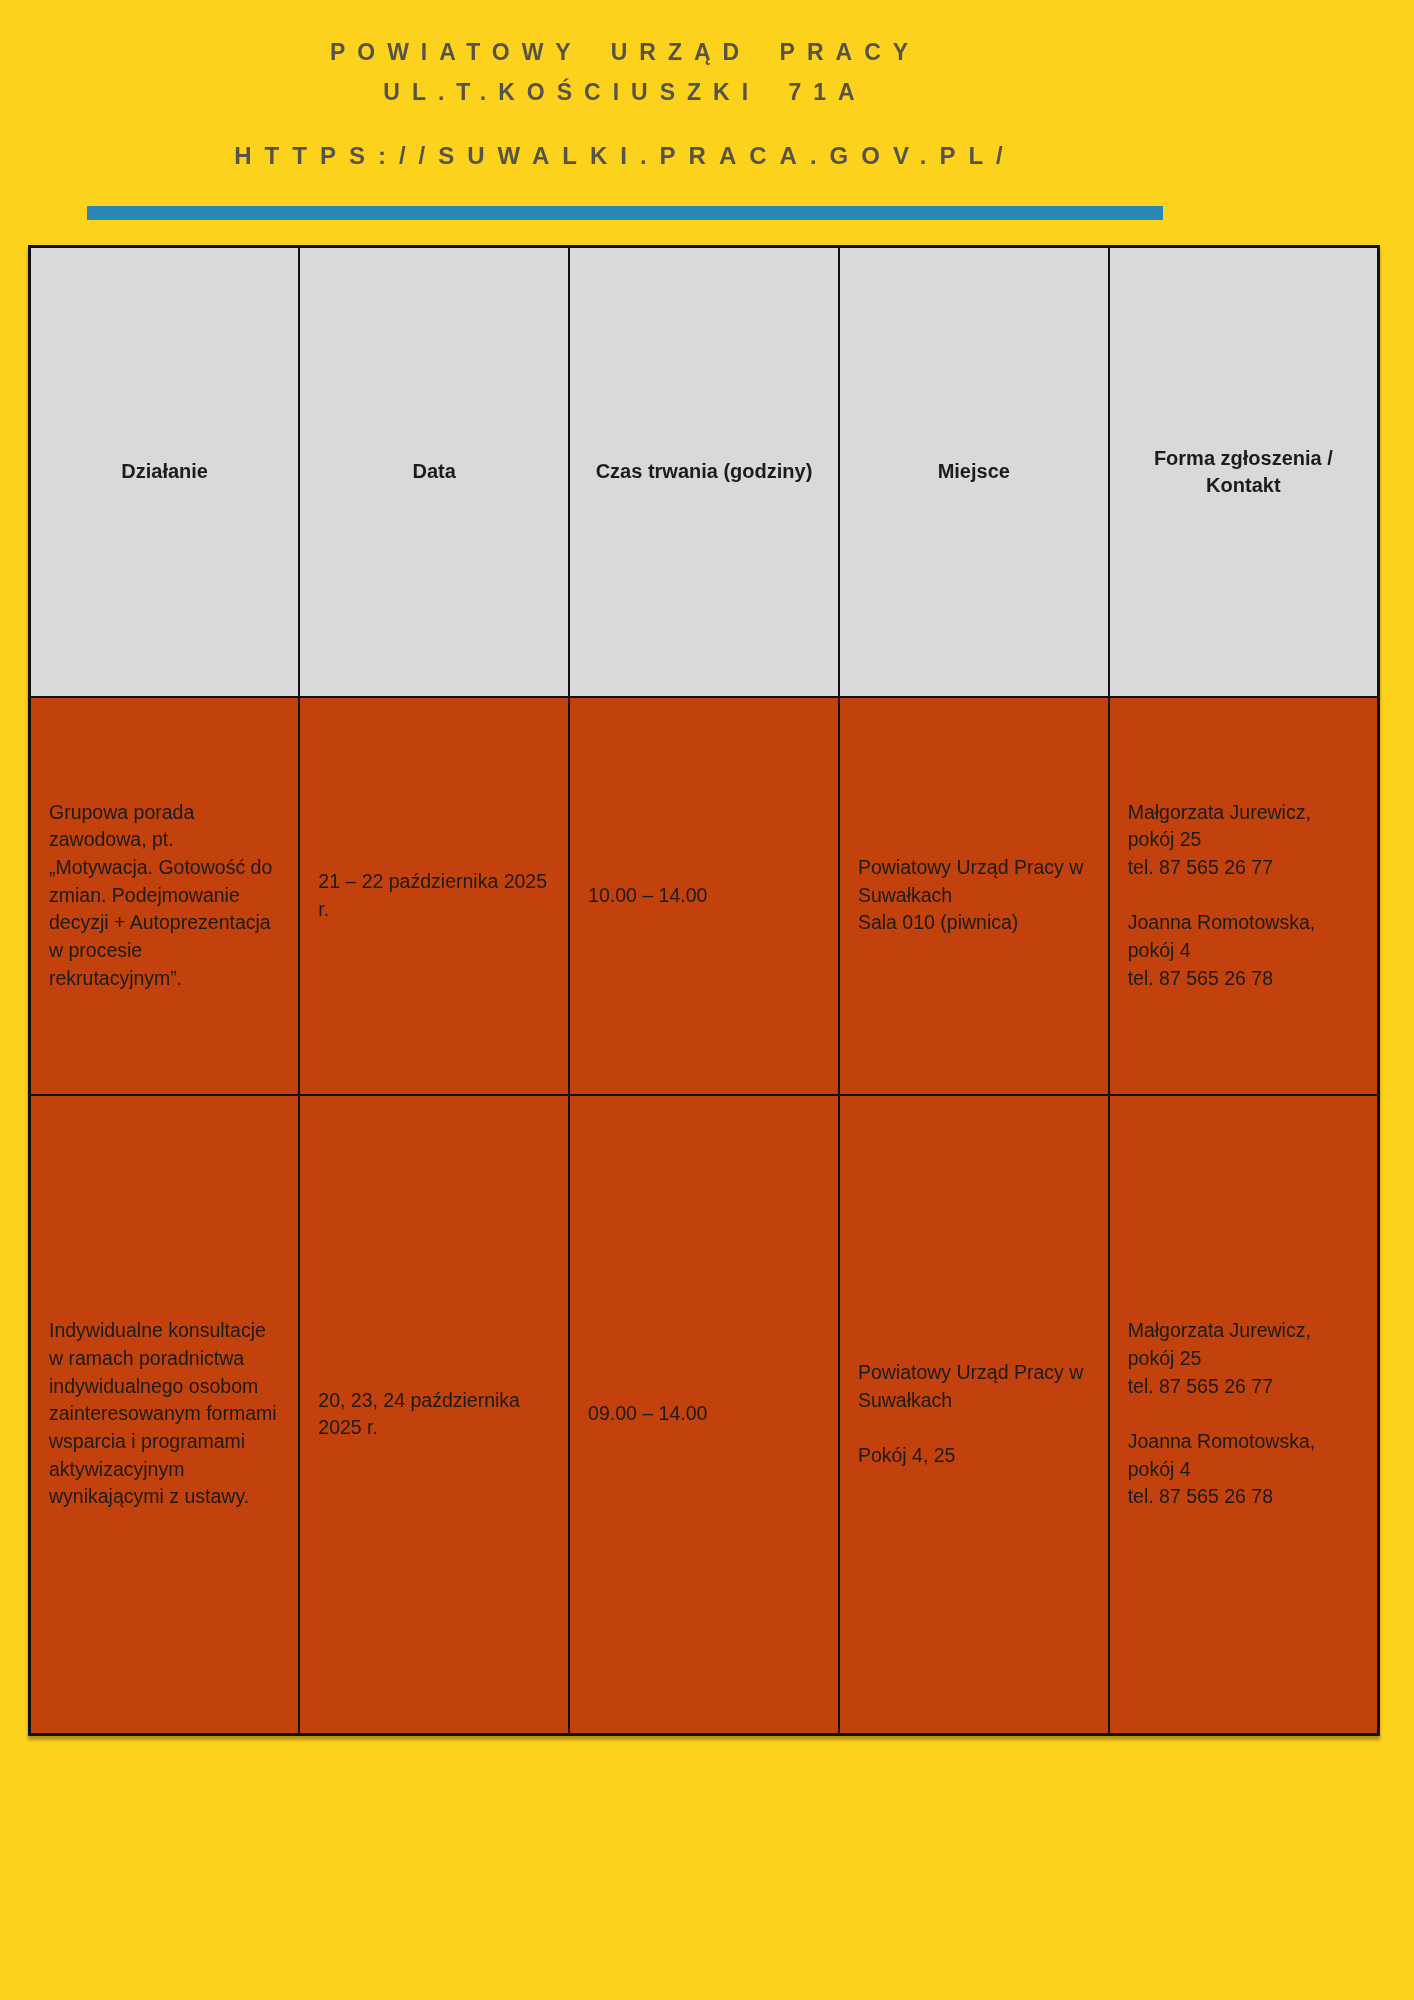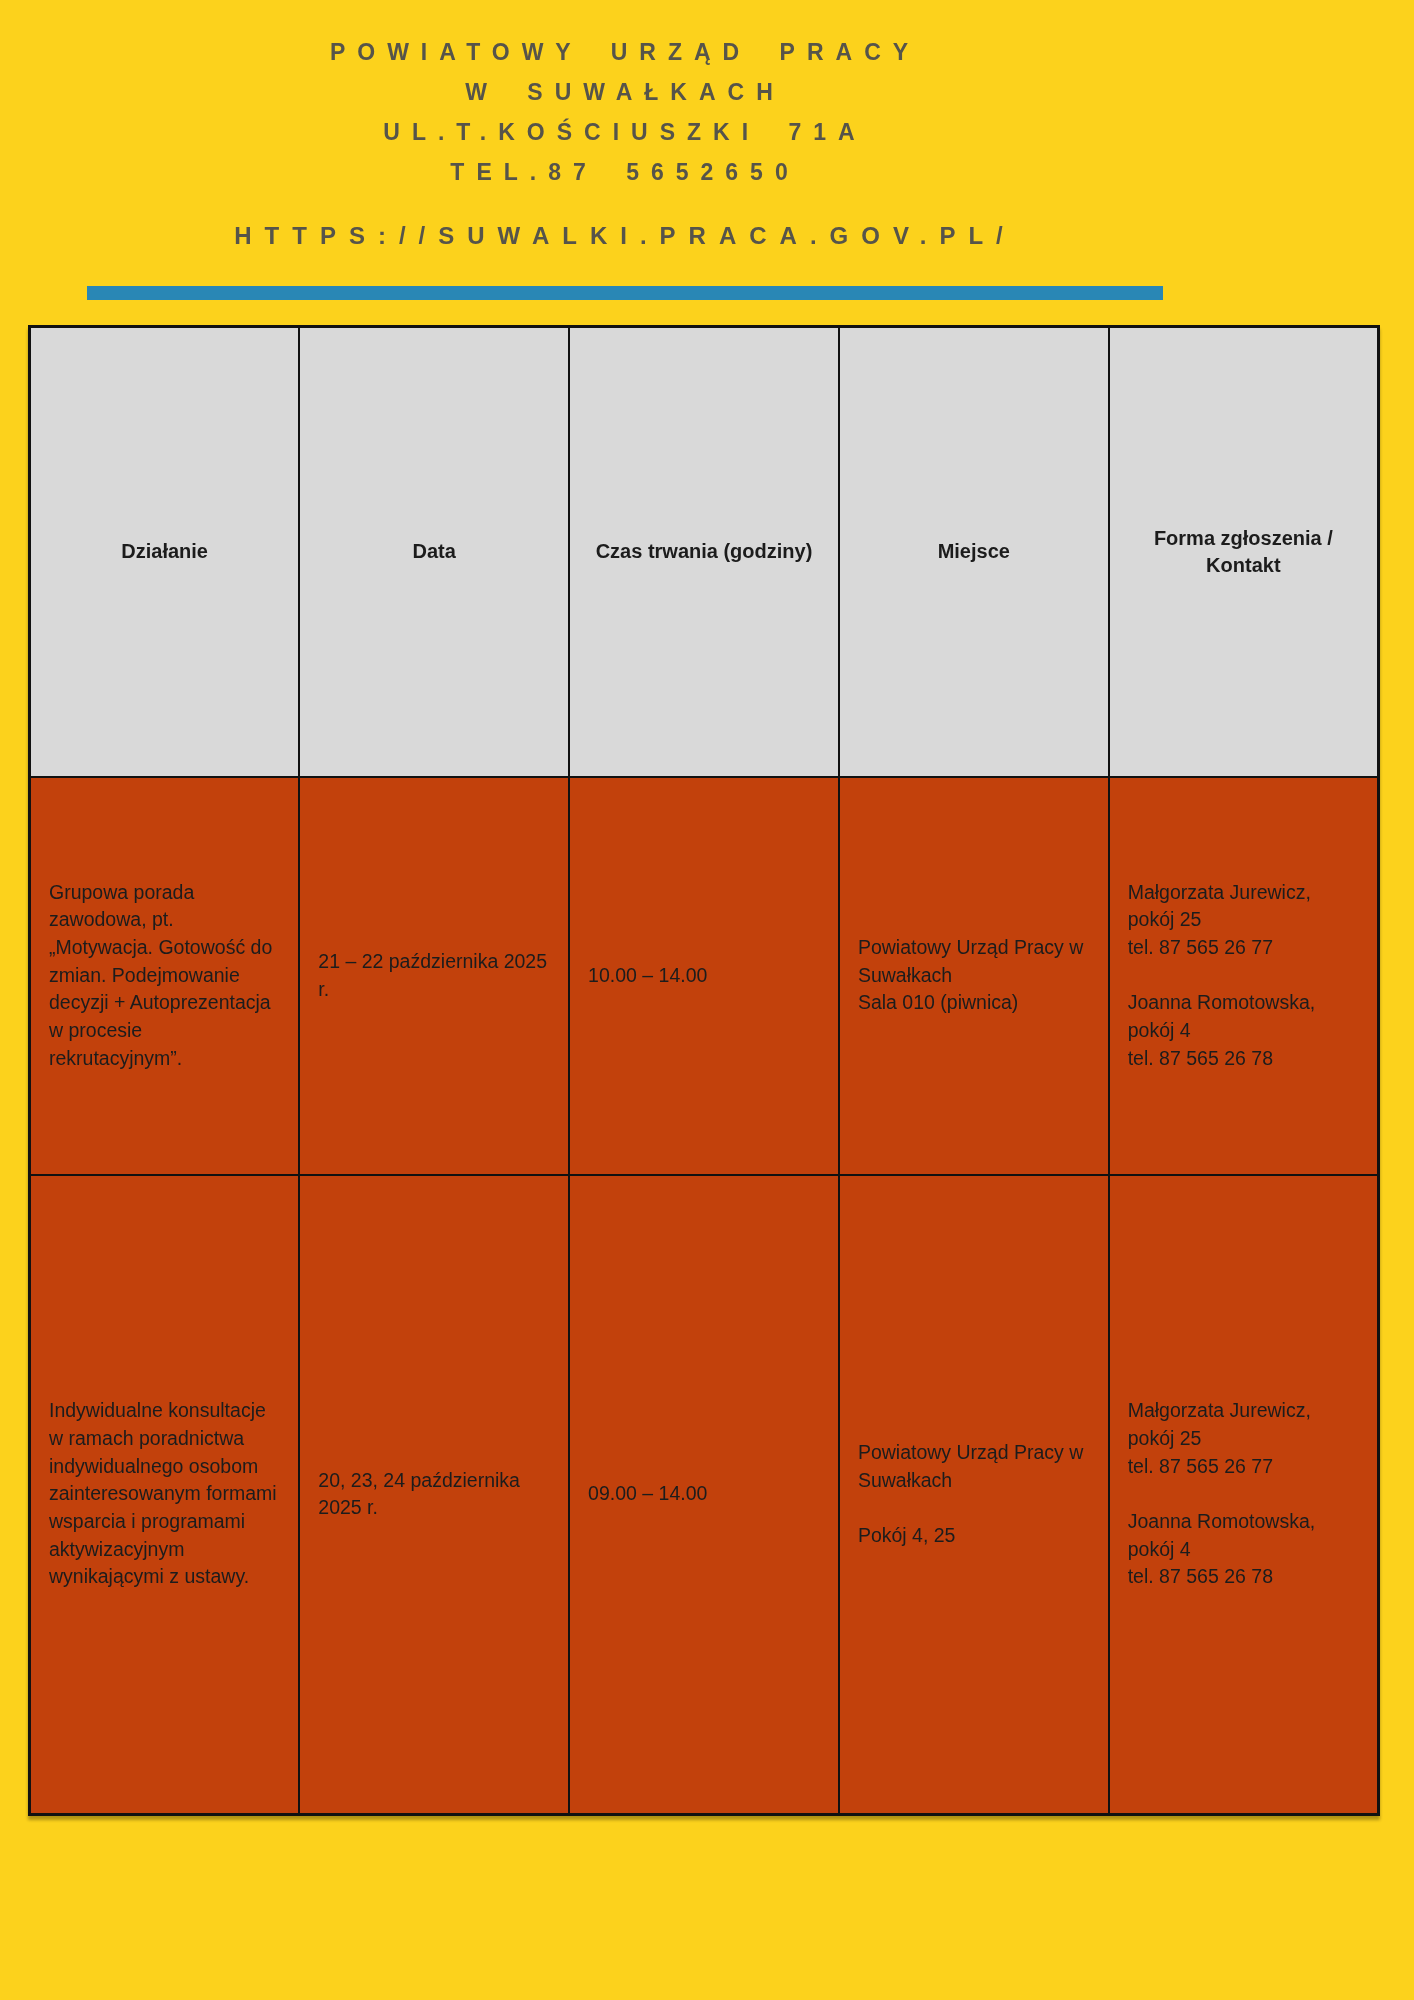--- a/index.html
+++ b/index.html
@@ -73,23 +73,21 @@
   }
   .pre{white-space:pre-line;}
 </style>
 </head>
 <body>
 
 <div class="page">
 
   <header class="header">
     <div class="org-line">POWIATOWY URZĄD PRACY</div>
-    <div class="org-line">W SUWAŁKACH</div>
     <div class="org-line">UL.T.KOŚCIUSZKI 71A</div>
-    <div class="org-line">TEL.87 5652650</div>
     <div class="org-url">HTTPS://SUWALKI.PRACA.GOV.PL/</div>
     <div class="accent-bar"></div>
   </header>
 
   <table class="schedule">
     <colgroup>
       <col>
         <col>
         <col>
         <col>

